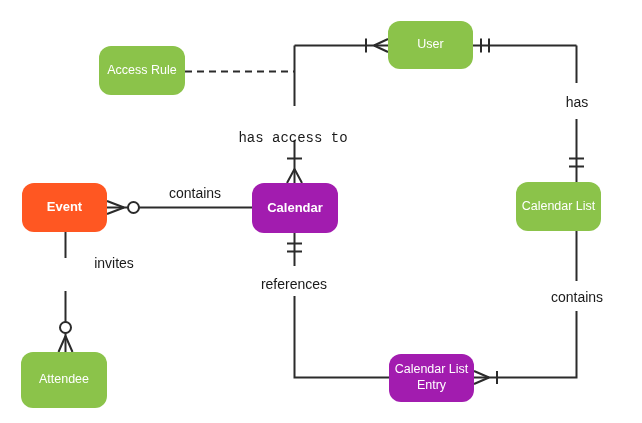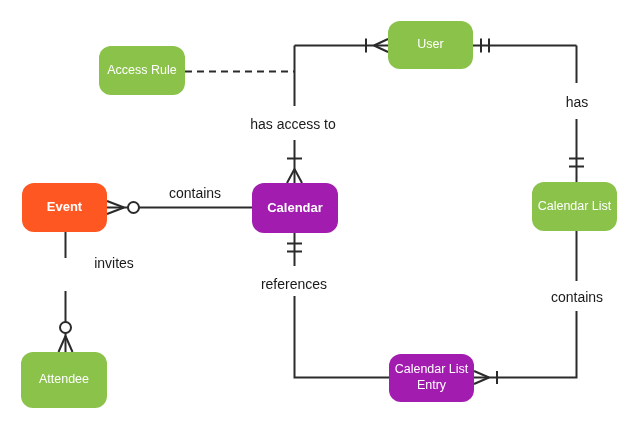--- a/index.html
+++ b/index.html
@@ -30,32 +30,32 @@
     font-size: 12.5px;
     line-height: 1.25;
     padding: 2px;
     box-sizing: border-box;
     border-radius: 12px;
   }
   .e-access-rule   { left: 99px;  top: 46px;  width: 86px; height: 49px; }
   .e-user          { left: 388px; top: 21px;  width: 85px; height: 48px; }
   .e-event         { left: 22px;  top: 183px; width: 85px; height: 49px; font-weight: bold; font-size: 13px; }
   .e-calendar      { left: 252px; top: 183px; width: 86px; height: 50px; font-weight: bold; font-size: 13px; }
-  .e-calendar-list { left: 532px; top: 182px; width: 85px; height: 49px; }
+  .e-calendar-list { left: 516px; top: 182px; width: 85px; height: 49px; }
   .e-attendee      { left: 21px;  top: 352px; width: 86px; height: 56px; }
   .e-cle           { left: 389px; top: 354px; width: 85px; height: 48px; }
 
   .rel-label {
     position: absolute;
     transform: translate(-50%, -50%);
     font-size: 14px;
     color: #1a1a1a;
     white-space: nowrap;
   }
-  .l-has-access-to { left: 293px; top: 124px; }
+  .l-has-access-to { left: 293px; top: 138px; font-family: Liberation Mono, monospace; }
   .l-has           { left: 577px; top: 102px; }
   .l-contains-1    { left: 195px; top: 193px; }
   .l-invites       { left: 66px;  top: 263px; margin-left: 48px; }
   .l-references    { left: 294px; top: 284px; }
   .l-contains-2    { left: 577px; top: 297px; }
 </style>
 </head>
 <body>
 
 <div class="canvas">

